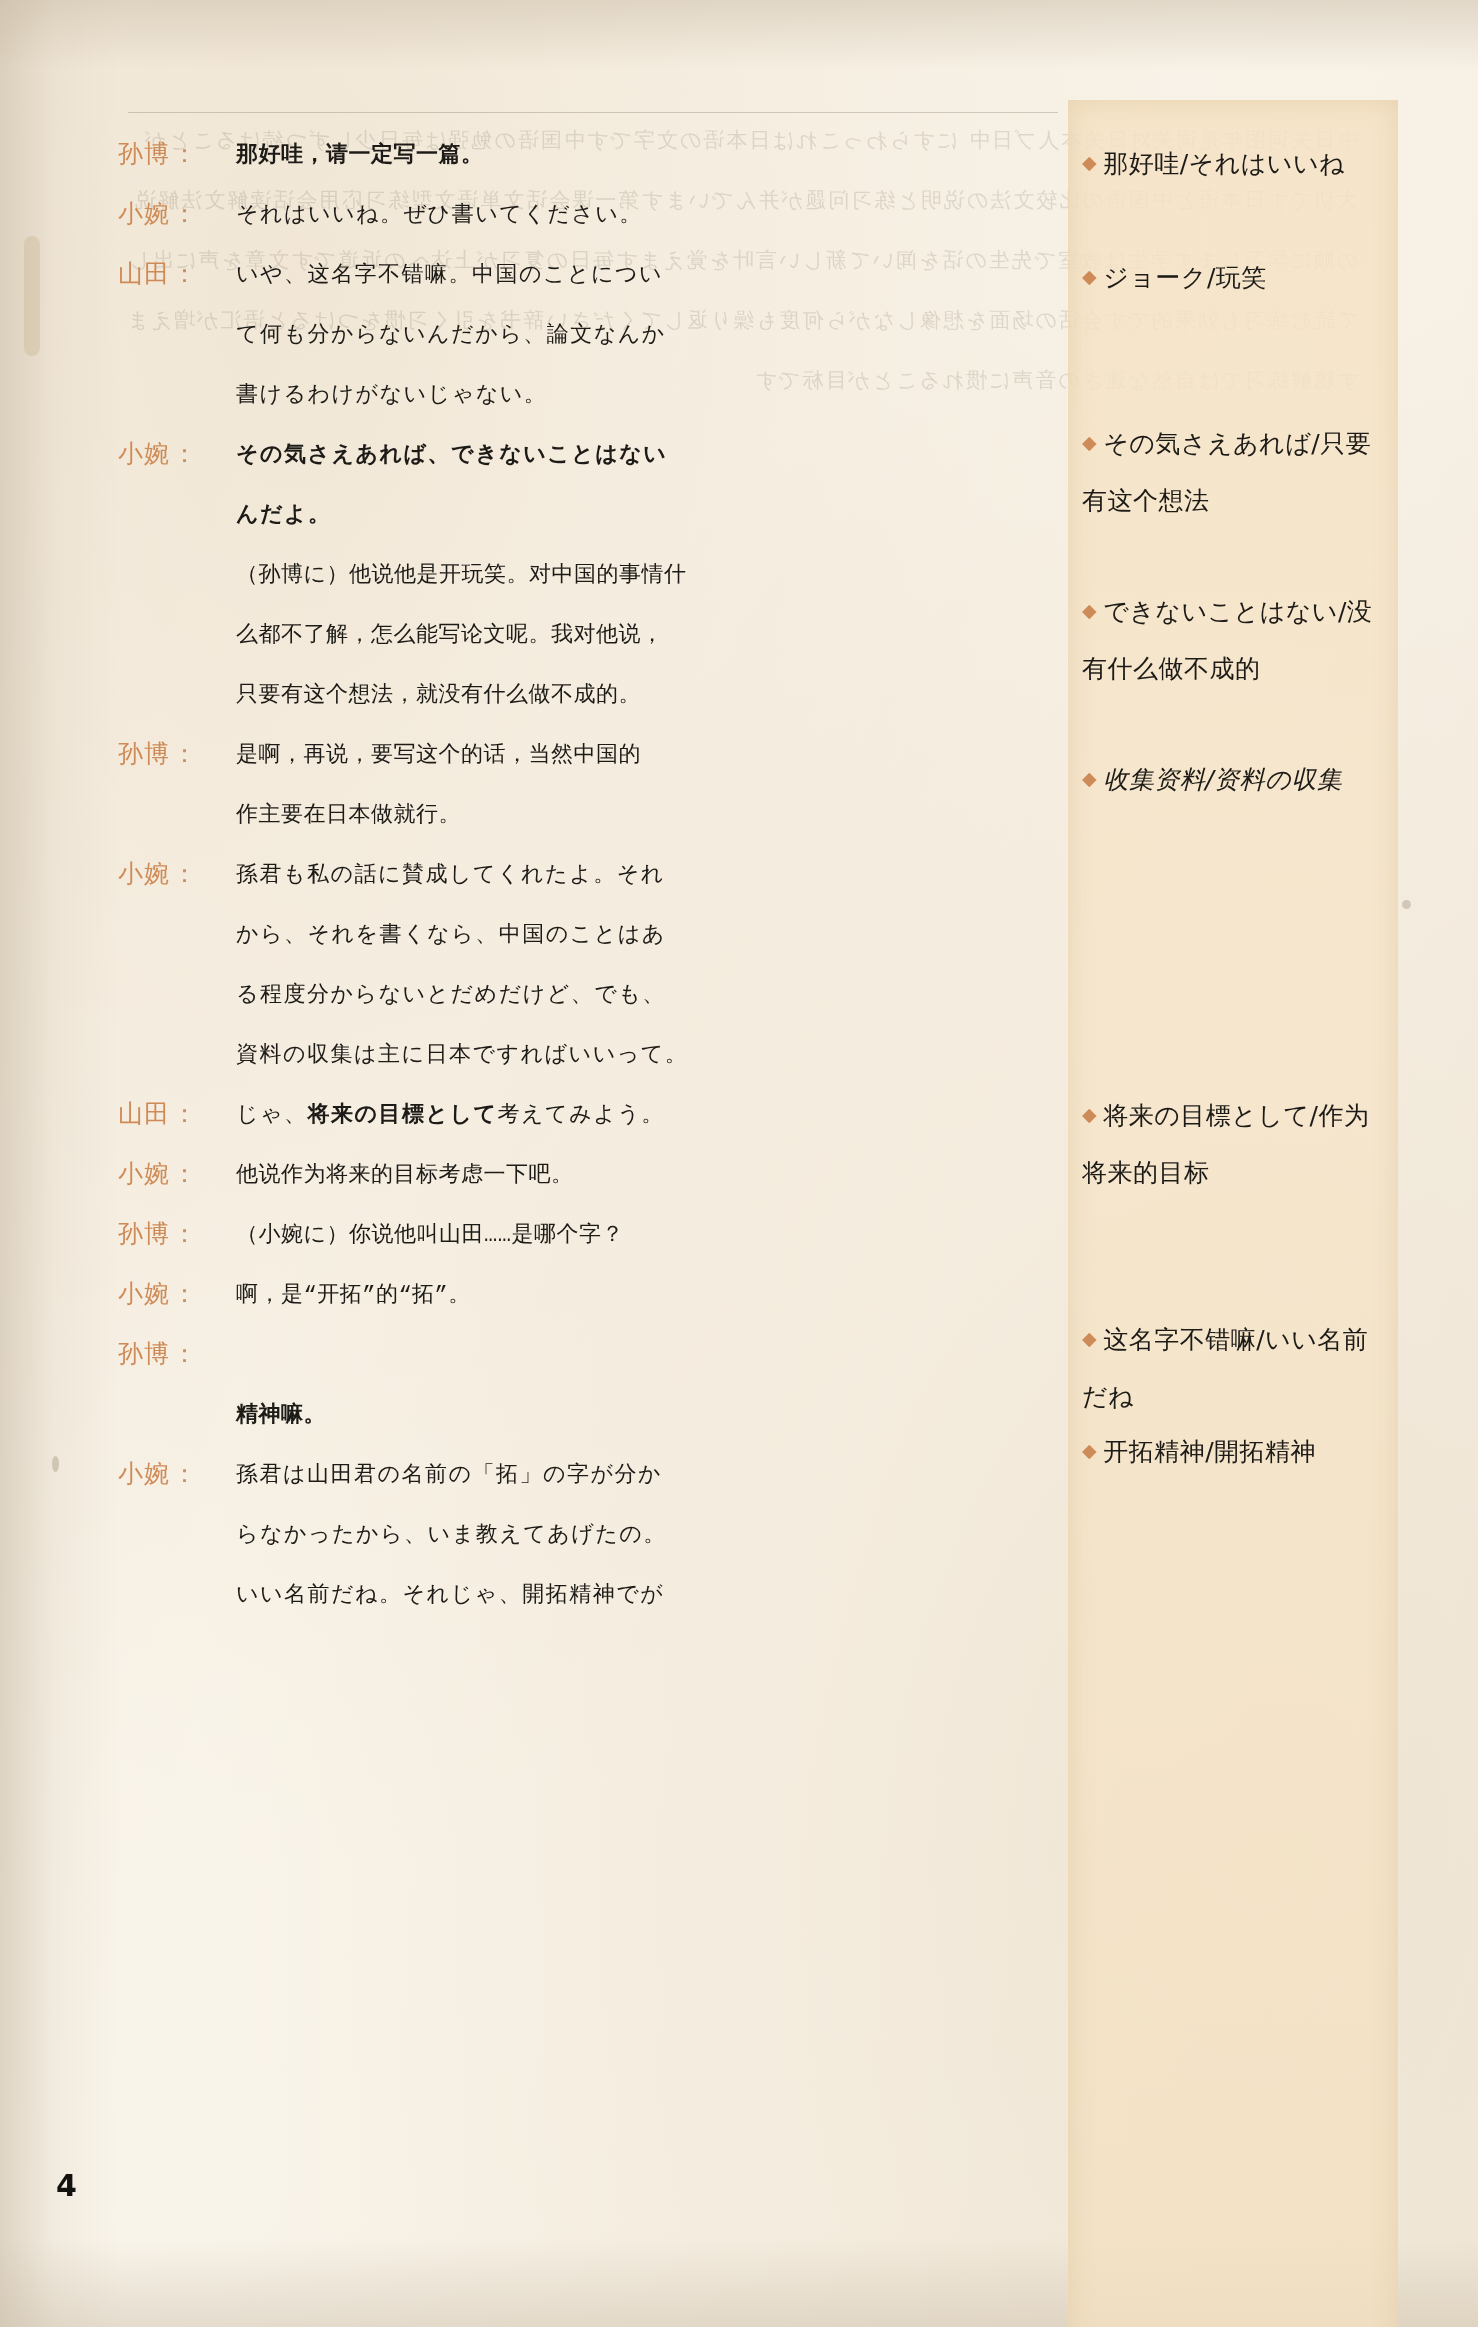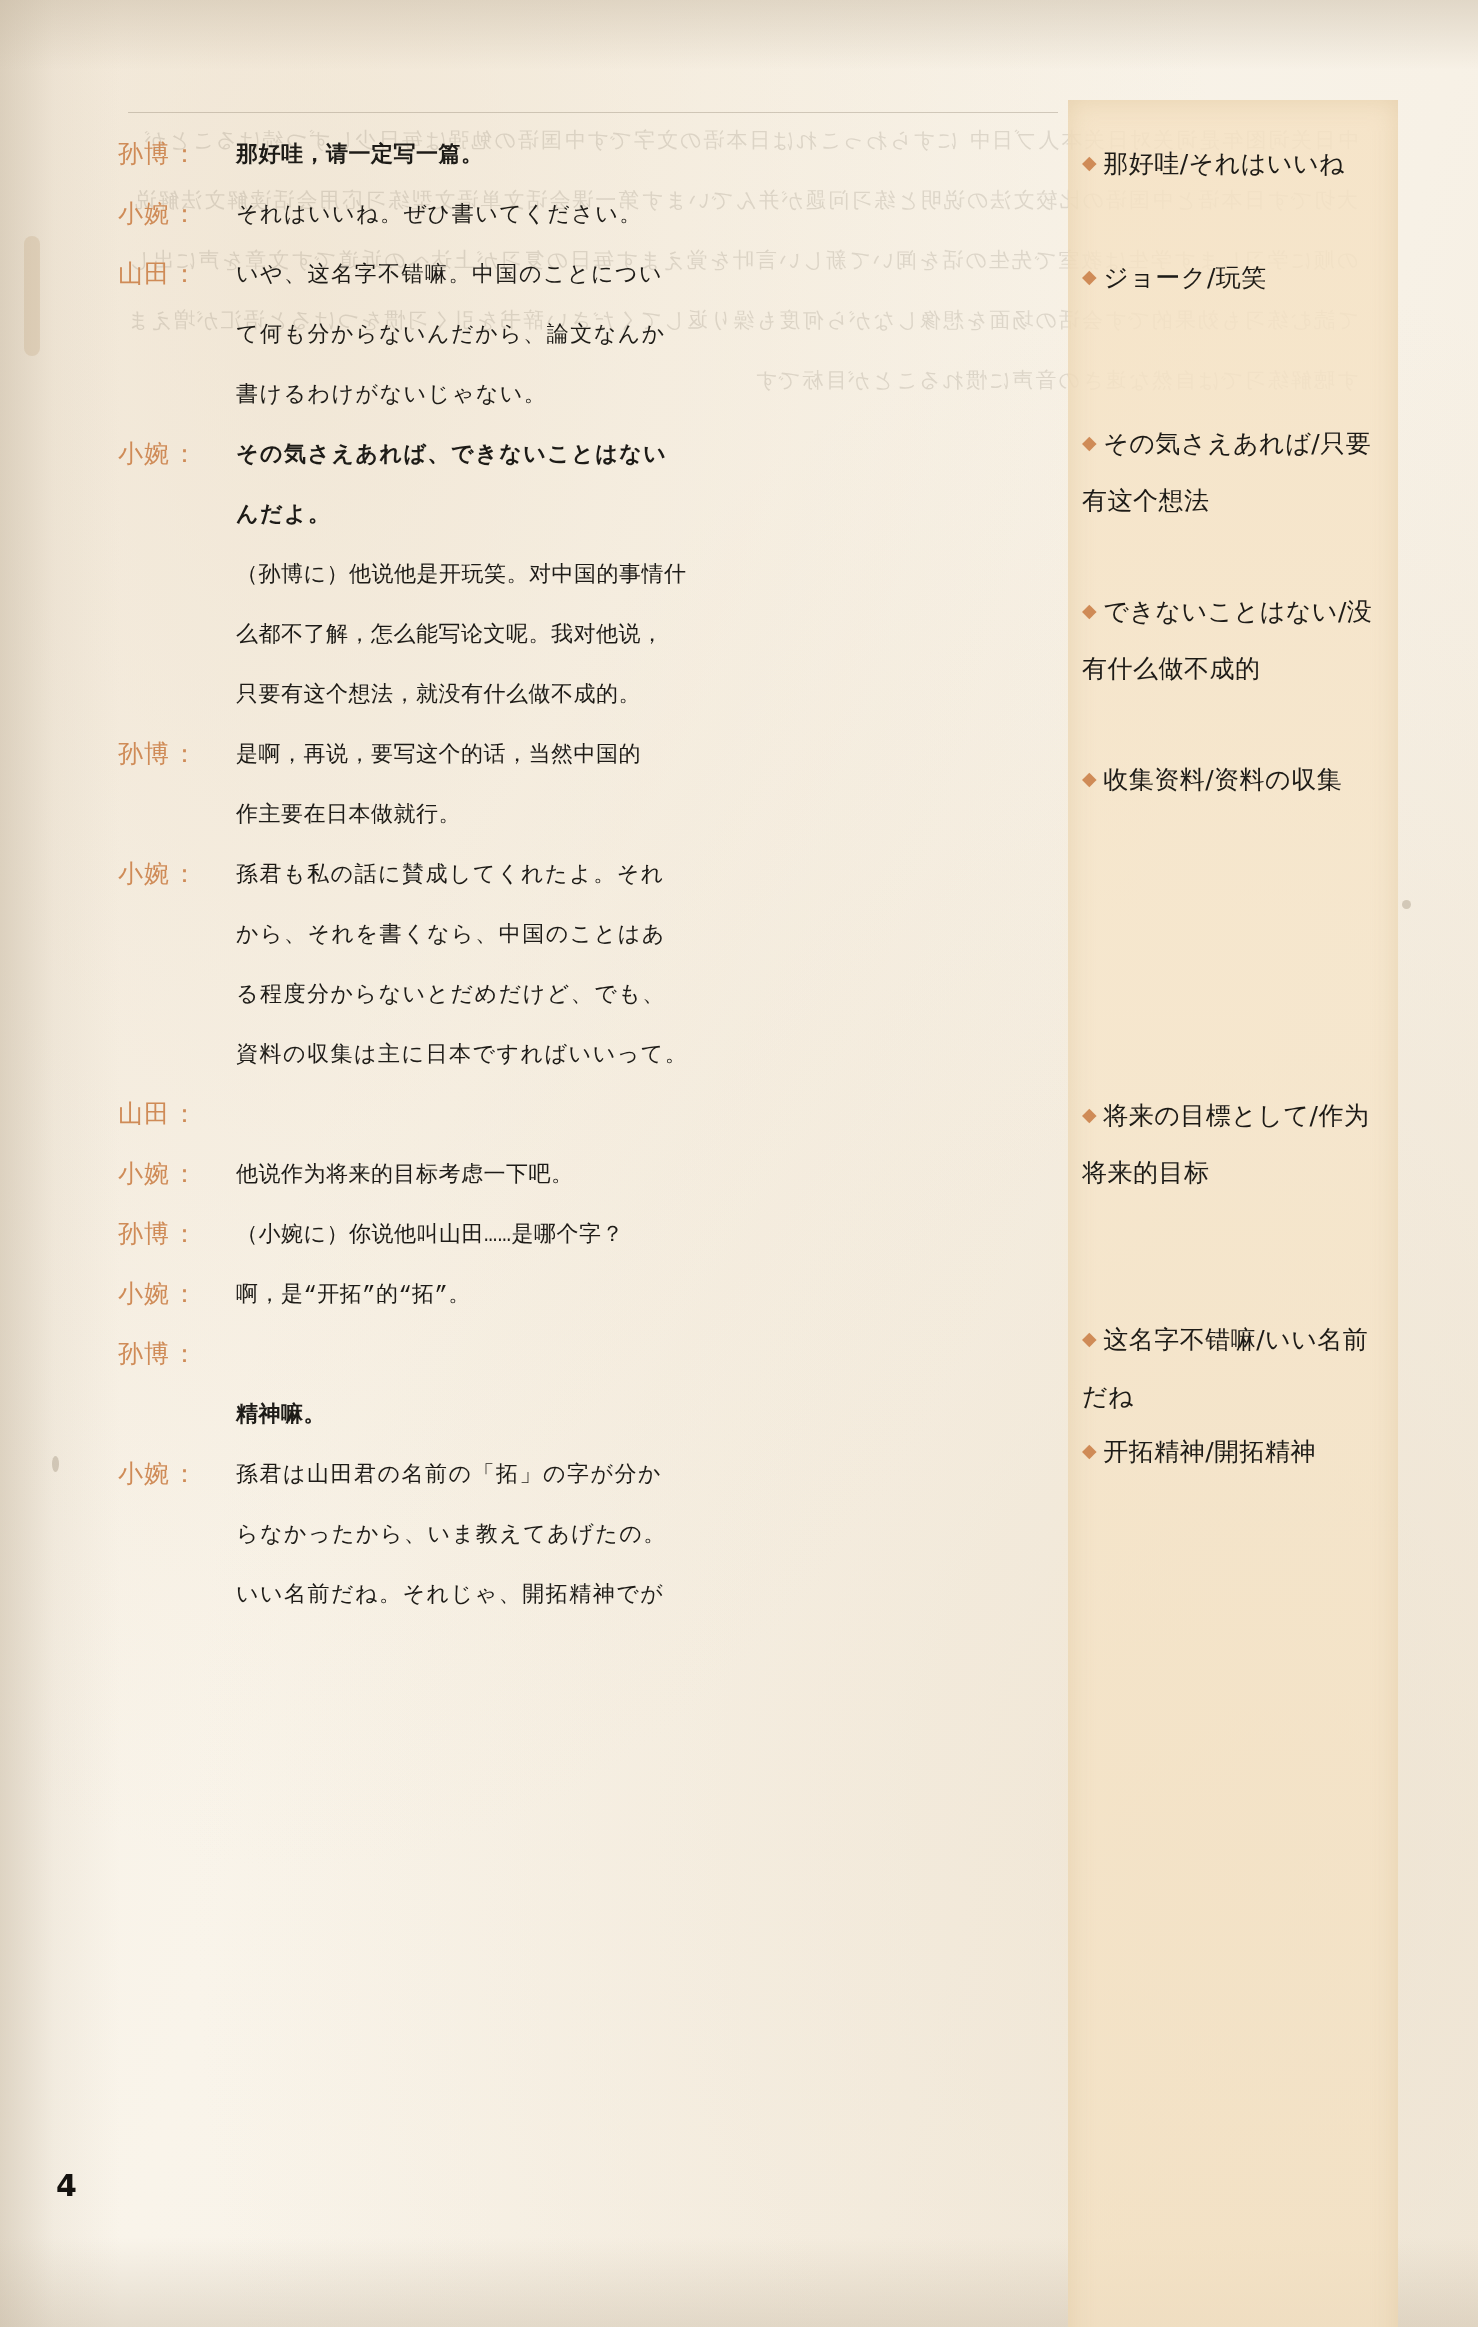--- a/index.html
+++ b/index.html
@@ -245,20 +245,21 @@
         <div class="line">
           <div class="speaker blank"></div>
           <div class="utterance jp">る程度分からないとだめだけど、でも、</div>
         </div>
         <div class="line">
           <div class="speaker blank"></div>
           <div class="utterance jp">資料の収集は主に日本ですればいいって。</div>
         </div>
         <div class="line">
           <div class="speaker">山田<span class="colon">：</span></div>
+          <div class="utterance jp">じゃ、<span class="b">将来の目標として</span>考えてみよう。</div>
         </div>
         <div class="line">
           <div class="speaker">小婉<span class="colon">：</span></div>
           <div class="utterance zh">他说作为将来的目标考虑一下吧。</div>
         </div>
         <div class="line">
           <div class="speaker">孙博<span class="colon">：</span></div>
           <div class="utterance zh">（小婉に）你说他叫山田……是哪个字？</div>
         </div>
         <div class="line">
@@ -284,21 +285,21 @@
           <div class="speaker blank"></div>
           <div class="utterance jp">いい名前だね。それじゃ、開拓精神でが</div>
         </div>
       </div>
 
     <div id="sidebar">
         <div class="note" style="top: 36px;"><span class="diamond">◆</span><span>那好哇/それはいいね</span></div>
         <div class="note" style="top: 150px;"><span class="diamond">◆</span><span>ジョーク/玩笑</span></div>
         <div class="note" style="top: 316px;"><span class="diamond">◆</span><span>その気さえあれば/只要有这个想法</span></div>
         <div class="note" style="top: 484px;"><span class="diamond">◆</span><span>できないことはない/没有什么做不成的</span></div>
-        <div class="note" style="top: 652px;"><span class="diamond">◆</span><span>收集资料/资料の収集</span></div>
+        <div class="note" style="top: 652px; font-style: italic;"><span class="diamond">◆</span><span>收集资料/资料の収集</span></div>
         <div class="note" style="top: 988px;"><span class="diamond">◆</span><span>将来の目標として/作为将来的目标</span></div>
         <div class="note" style="top: 1212px;"><span class="diamond">◆</span><span>这名字不错嘛/いい名前だね</span></div>
         <div class="note" style="top: 1324px;"><span class="diamond">◆</span><span>开拓精神/開拓精神</span></div>
       </div>
 
   </div>
 
   <div id="folio">4</div>
 
 </div>

